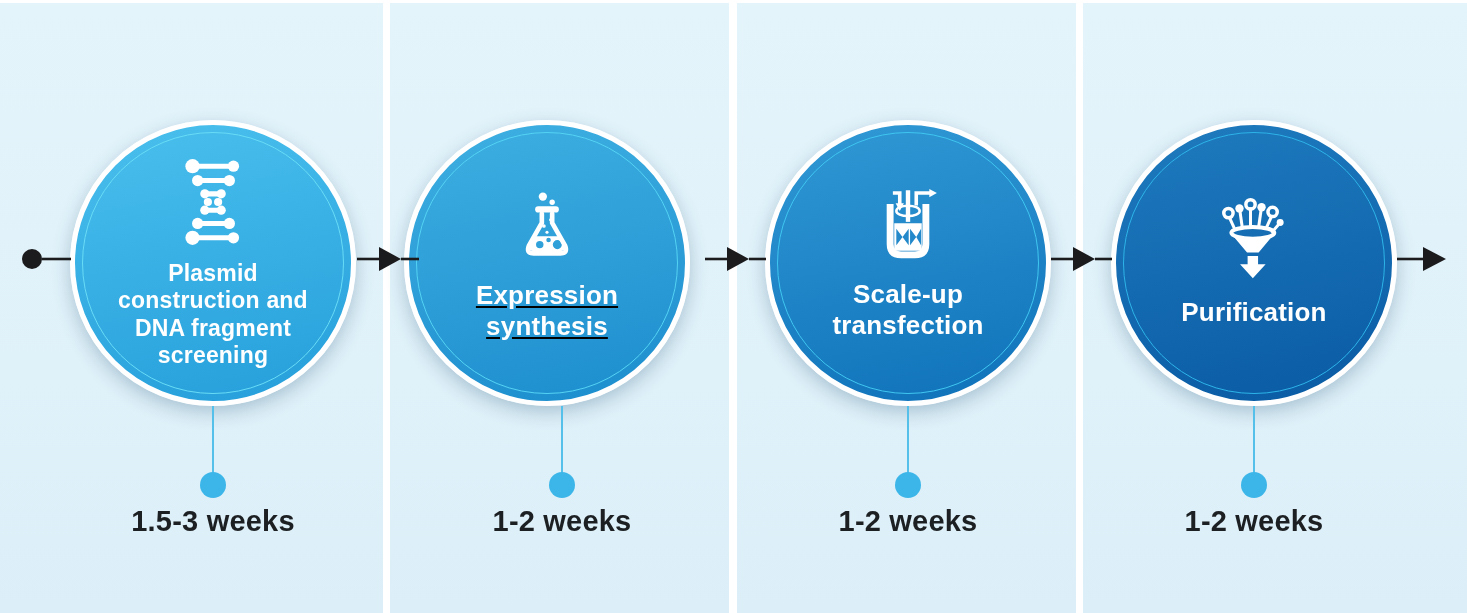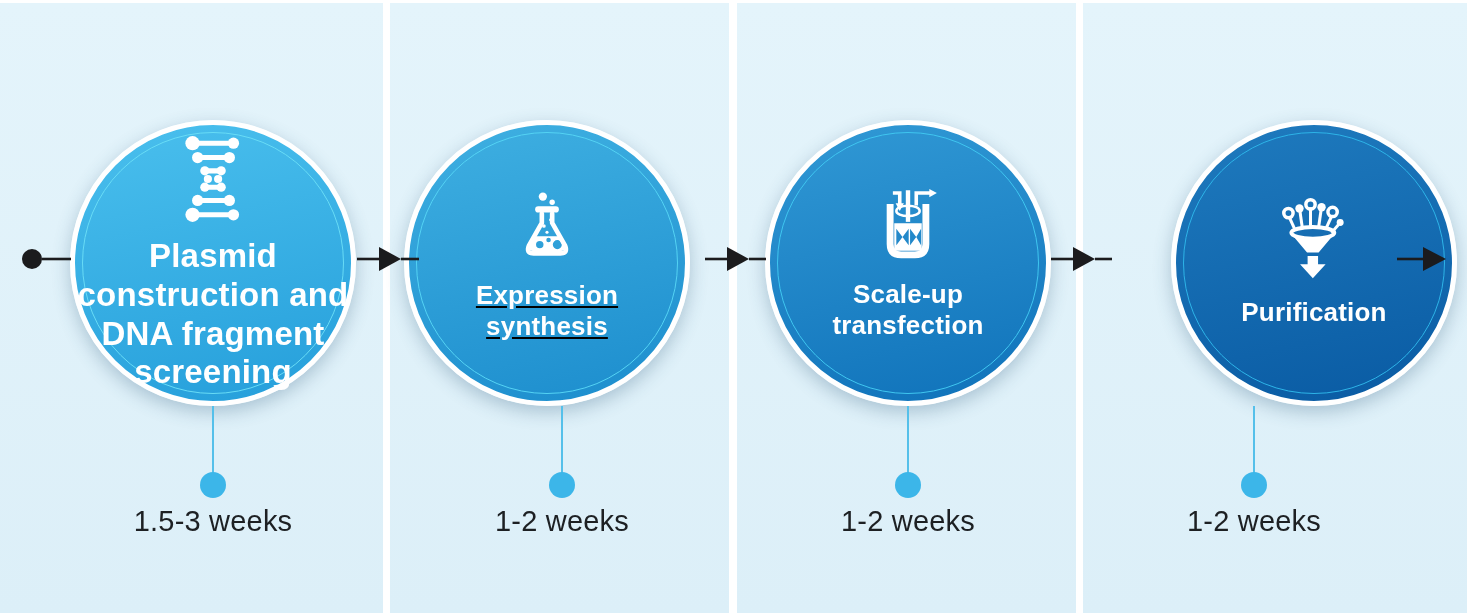--- a/index.html
+++ b/index.html
@@ -17,26 +17,26 @@
     background:linear-gradient(168deg,var(--c-top) 8%,var(--c-bottom) 92%);
     box-shadow:0 6px 18px rgba(43,86,120,.30);
     display:flex;flex-direction:column;align-items:center;justify-content:center;gap:13px;
   }
   .inner-ring{position:absolute;inset:7px;border:1.6px solid var(--c-ring);border-radius:50%;}
   .stage-icon{flex:0 0 auto;}
   .circle-title{
     color:#fff;font-weight:bold;font-size:26px;line-height:1.18;text-align:center;
     letter-spacing:.2px;position:relative;
   }
-  .stage-0 .circle-title{font-size:33px;}
+  .stage-0 .circle-title{font-size:23px;}
   .drop-line{position:absolute;top:406px;width:2px;height:67px;background:var(--drop-line,#55c0ea);}
   .drop-dot{position:absolute;top:472px;width:26px;height:26px;border-radius:50%;background:var(--drop-dot,#3cb6e9);}
   .duration{
     position:absolute;top:505px;width:300px;text-align:center;
-    font-size:29px;font-weight:normal;color:var(--label-color,#1d2023);letter-spacing:.2px;
+    font-size:29px;font-weight:bold;color:var(--label-color,#1d2023);letter-spacing:.2px;
   }
   .flow-svg{position:absolute;left:0;top:0;pointer-events:none;}
   .flow-svg .ln{stroke:var(--connector,#1b1b1d);stroke-width:2.6;}
   .flow-svg .head{fill:var(--connector,#1b1b1d);}
   .icon-stroke{stroke:#fff;fill:none;}
   .icon-fill{fill:#fff;}
 </style>
 </head>
 <body>
 
@@ -126,21 +126,21 @@
     </svg>
     <div class="circle-title">
       <span>Scale-up</span><br>
       <span>transfection</span>
     </div>
   </div>
   <div class="drop-line" style="left:907px;"></div>
   <div class="drop-dot" style="left:895px;"></div>
   <div class="duration" style="left:758px;">1-2 weeks</div>
 
-  <div class="circle stage-3" style="left: 1171px; --c-top: #1d78bc; --c-bottom: #0b5da5; --c-ring: #2db4e8;">
+  <div class="circle stage-3" style="left: 1111px; --c-top: #1d78bc; --c-bottom: #0b5da5; --c-ring: #2db4e8;">
     <div class="inner-ring"></div>
     <svg class="stage-icon" width="76" height="86" viewBox="0 0 64 74">
       <g class="icon-stroke" stroke-width="2.6">
         <path d="M16 28 L11 17"></path>
           <path d="M22 26 L20 12"></path>
           <path d="M29 25 L29 8"></path>
         <path d="M36 25 L38 11"></path>
           <path d="M42 27 L47 16"></path>
           <path d="M47 30 L53 23"></path>
       </g>

